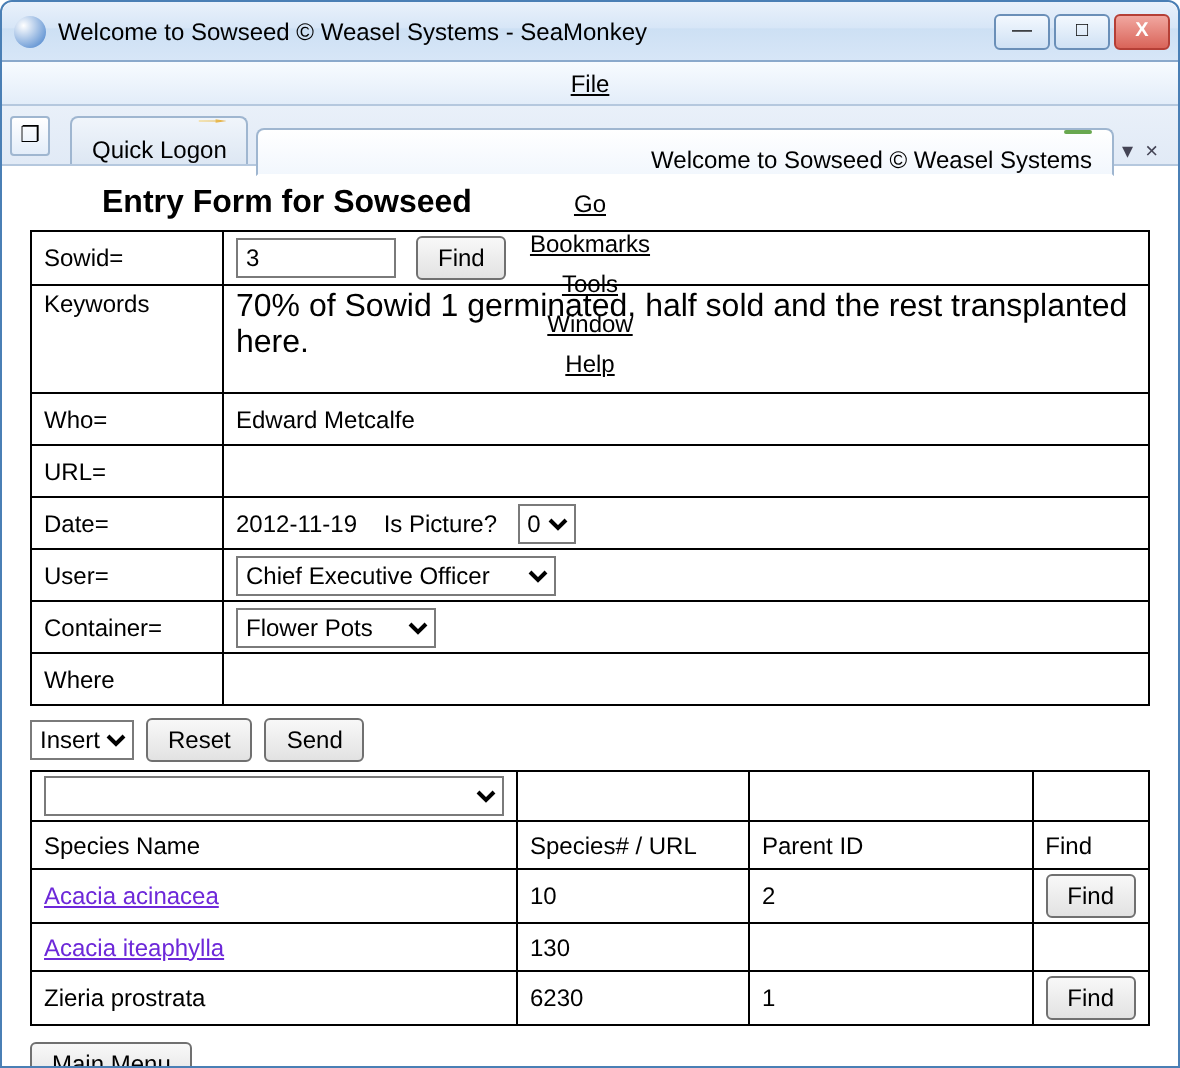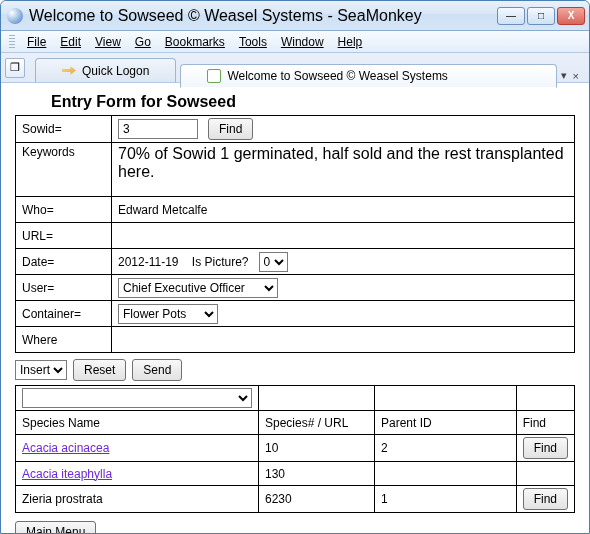--- a/index.html
+++ b/index.html
@@ -1,30 +1,30 @@
 <!DOCTYPE html>
 <html><head>
 <meta charset="utf-8">
 <style>
   * { box-sizing: border-box; margin: 0; padding: 0; }
   body { font-family: "Segoe UI", Tahoma, sans-serif; font-size: 12px; background: #fff; width: 590px; height: 534px; overflow: hidden; }
   .window { width: 590px; height: 534px; border: 1px solid #4a7fb5; border-radius: 6px 6px 0 0; display: flex; flex-direction: column; background: #fff; }
   .titlebar { height: 30px; background: linear-gradient(to bottom,#e9f1fb 0%,#d7e6f7 45%,#cde0f4 46%,#d7e6f7 100%); display: flex; align-items: center; padding: 0 4px 0 6px; border-radius: 6px 6px 0 0; border-bottom: 1px solid #8aa9cc; }
   .app-icon { width: 16px; height: 16px; border-radius: 50%; background: radial-gradient(circle at 30% 30%, #fff, #3d7bc9); margin-right: 6px; flex-shrink:0; }
-  .title-text { flex: 1; color: #000; font-size: 16px; }
+  .title-text { flex: 1; color: #000; font-size: 12px; }
   .win-controls { display: flex; gap: 2px; }
   .win-btn { width: 28px; height: 18px; border: 1px solid #6a8fb8; border-radius: 3px; background: linear-gradient(to bottom,#f3f8fe,#cfe1f4); display: flex; align-items: center; justify-content: center; font-size: 10px; cursor: default; }
   .win-btn.close { background: linear-gradient(to bottom,#f1a7a0,#d96459); border-color:#b53f36; color:#fff; font-weight:bold;}
-  .menubar { height: 22px; background: linear-gradient(to bottom,#f7fbff,#e3edf9); border-bottom: 1px solid #b5c8de; display: flex; align-items: center; padding: 0 8px; gap: 2px; }
+  .menubar { height: 22px; background: linear-gradient(to bottom,#f7fbff,#e3edf9); border-bottom: 1px solid #b5c8de; display: flex; align-items: center; padding: 0 8px; gap: 2px; flex-direction: column; }
   .menubar .grip { width:6px; height:14px; background: repeating-linear-gradient(to bottom,#9fb6d0 0 1px,transparent 1px 3px); margin-right:4px;}
   .menu-item { padding: 2px 6px; cursor: default; }
   .menu-item u { text-decoration: underline; }
   .tabbar { height: 30px; background: linear-gradient(to bottom,#e9f0f9,#e1eaf6); border-bottom: 1px solid #b5c8de; display:flex; align-items:flex-end; padding:0 4px; gap:4px;}
   .tabbar .newtab { width:20px; height:20px; border:1px solid #9fb6d0; border-radius:2px; background:linear-gradient(to bottom,#fff,#e3edf9); align-self:center; margin-right:6px; display:flex; align-items:center; justify-content:center; font-size:11px;}
-  .tab { height:24px; border:1px solid #9fb6d0; border-bottom:none; border-radius:4px 4px 0 0; background:linear-gradient(to bottom,#fdfefe,#e8f0fa); display:flex; align-items:center; padding:0 26px; gap:6px; font-size:12px; cursor:default;}
+  .tab { height:24px; border:1px solid #9fb6d0; border-bottom:none; border-radius:4px 4px 0 0; background:linear-gradient(to bottom,#fdfefe,#e8f0fa); display:flex; align-items:flex-end; padding:0 10px; gap:6px; font-size:12px; cursor:default;flex-direction:column;}
   .tab.inactive { background:linear-gradient(to bottom,#f0f5fb,#dde7f3); }
   .tab.active { background:linear-gradient(to bottom,#ffffff,#f2f7fd); border-bottom:1px solid #fff; position:relative; top:6px;}
   .tab .tab-icon { width:14px; height:14px; }
   .tab-icon.key { background:linear-gradient(135deg,#f7d774,#e0a93e); clip-path: polygon(0 40%,60% 40%,60% 20%,100% 50%,60% 80%,60% 60%,0 60%); }
   .tab-icon.doc { border:1px solid #69a84f; border-radius:2px; background:#fff; position:relative;}
   .tab-controls { margin-left:auto; display:flex; align-items:center; gap:6px; padding-right:6px;}
   .tab-controls span { font-size:11px; color:#445; cursor:default;}
   .content { flex:1; overflow:auto; padding:10px 14px; }
   h2.page-title { font-size:16px; font-weight:bold; margin-bottom:4px;margin-left:36px; }
   table.form { border-collapse:collapse; width:100%;padding-left:22px; }

